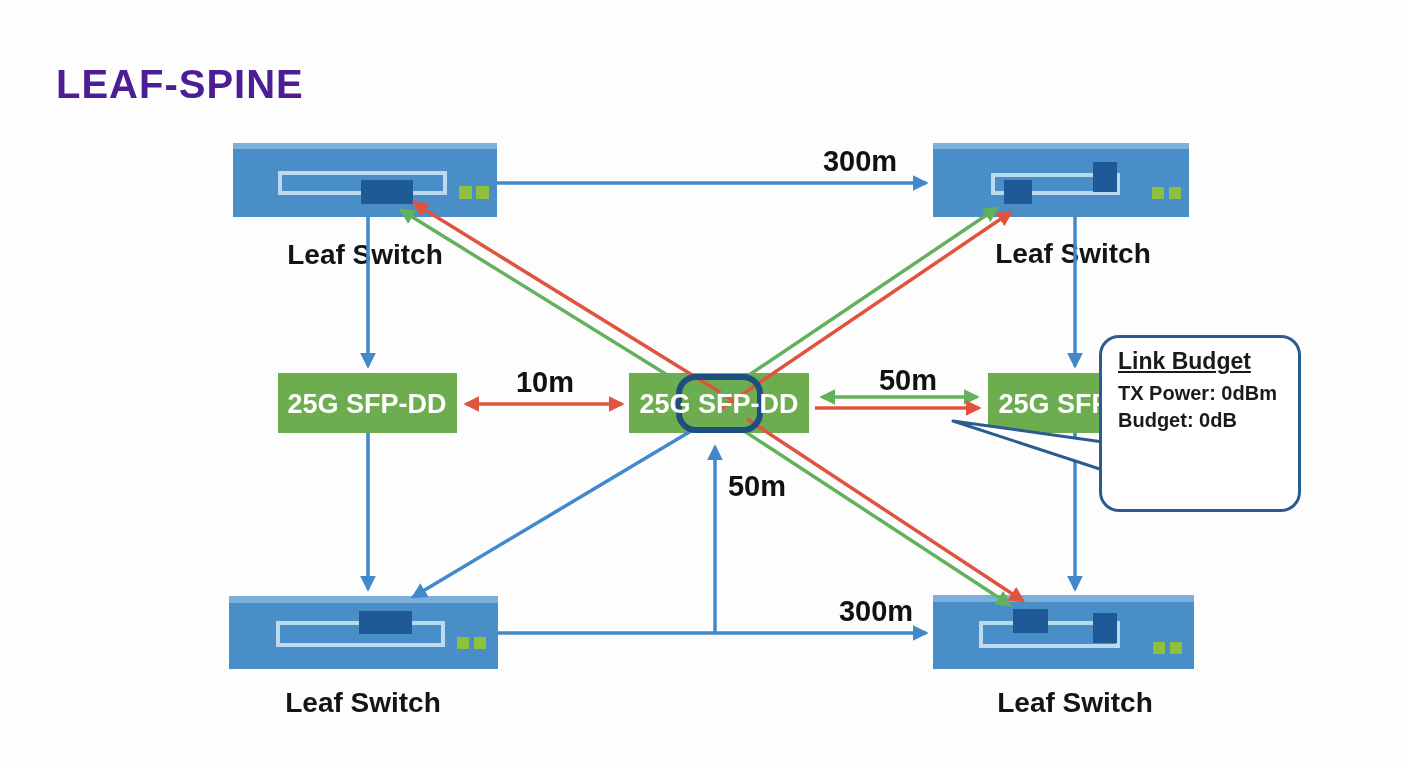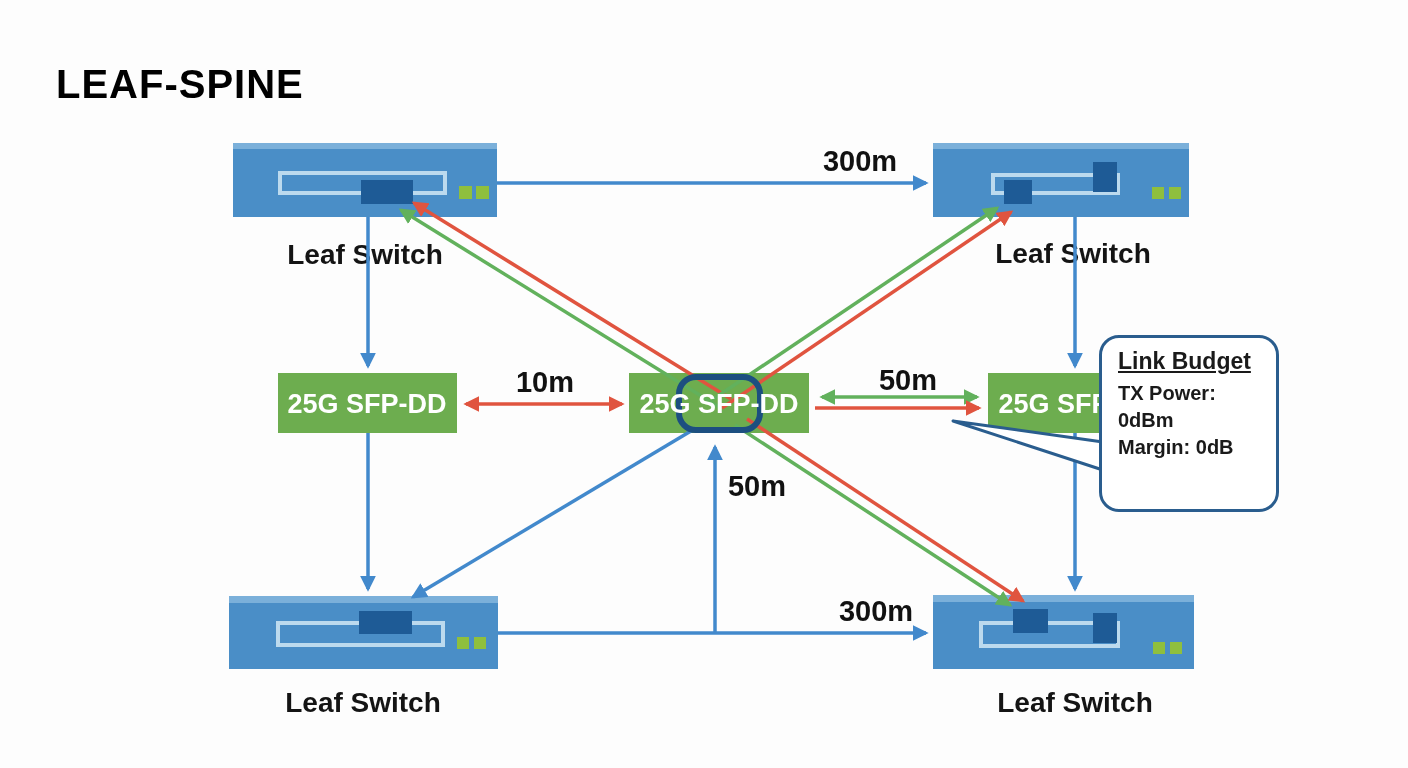--- a/index.html
+++ b/index.html
@@ -2,39 +2,39 @@
 <html><head>
 <meta charset="utf-8">
 <style>
   html,body{margin:0;padding:0;background:#ffffff;}
   .stage{
     position:relative;width:1408px;height:768px;background:#fdfdfd;overflow:hidden;
     font-family:"Liberation Sans", sans-serif;
   }
   .title{
     position:absolute;left:56px;top:62px;
-    font-size:40px;font-weight:bold;letter-spacing:1px;color:#000000;
+    font-size:40px;font-weight:bold;letter-spacing:1px;color:#4c1d95;
   }
   svg{position:absolute;left:0;top:0;}
   .leafbox{fill:#4a8ec7;}
   .leafstrip{fill:#8cbbe0;opacity:.75;}
   .slot{fill:none;stroke:#bcdaee;stroke-width:4;}
   .module{fill:#1e5b96;}
   .tally{fill:#8fbf3e;}
   .greenbox{fill:#6dad4f;}
   .lbl{font-size:28px;font-weight:bold;fill:#141414;text-anchor:middle;}
   .sfp{font-size:27px;font-weight:bold;fill:#ffffff;text-anchor:middle;}
   .dist{font-size:29px;font-weight:bold;fill:#111111;text-anchor:middle;}
   .blue{stroke:#4289cc;stroke-width:3.5;fill:none;}
   .red{stroke:#e0543f;stroke-width:3.5;fill:none;}
   .green{stroke:#62b15c;stroke-width:3.5;fill:none;}
   .ring{fill:none;stroke:#1c4f80;stroke-width:6;}
   .tail{fill:#ffffff;stroke:#2a5d8e;stroke-width:3;stroke-linejoin:round;}
   .callout{
-    position:absolute;left:1099px;top:335px;width:180px;min-height:177px;
+    position:absolute;left:1099px;top:335px;width:202px;min-height:177px;
     box-sizing:border-box;background:#ffffff;border:3px solid #2a5d8e;
     border-radius:20px;padding:10px 14px 8px 16px;color:#1a1a1a;
   }
   .callout-title{font-size:23px;font-weight:bold;text-decoration:underline;margin-bottom:5px;}
   .callout-line{font-size:20px;line-height:1.35;font-weight:bold;}
 </style>
 </head>
 <body>
 
 <div class="stage">
@@ -134,16 +134,16 @@
     <text class="dist" x="545" y="392">10m</text>
     <text class="dist" x="908" y="390">50m</text>
     <text class="dist" x="757" y="496">50m</text>
 
     <polygon class="tail" points="1110,443 953,421 1112,473"></polygon>
   </svg>
 
   <div class="callout">
     <div class="callout-title">Link Budget</div>
     <div class="callout-line">TX Power: 0dBm</div>
-    <div class="callout-line">Margin: 0dB</div>
+    <div class="callout-line">Budget: 0dB</div>
   </div>
 
 </div>
 
 </body></html>

